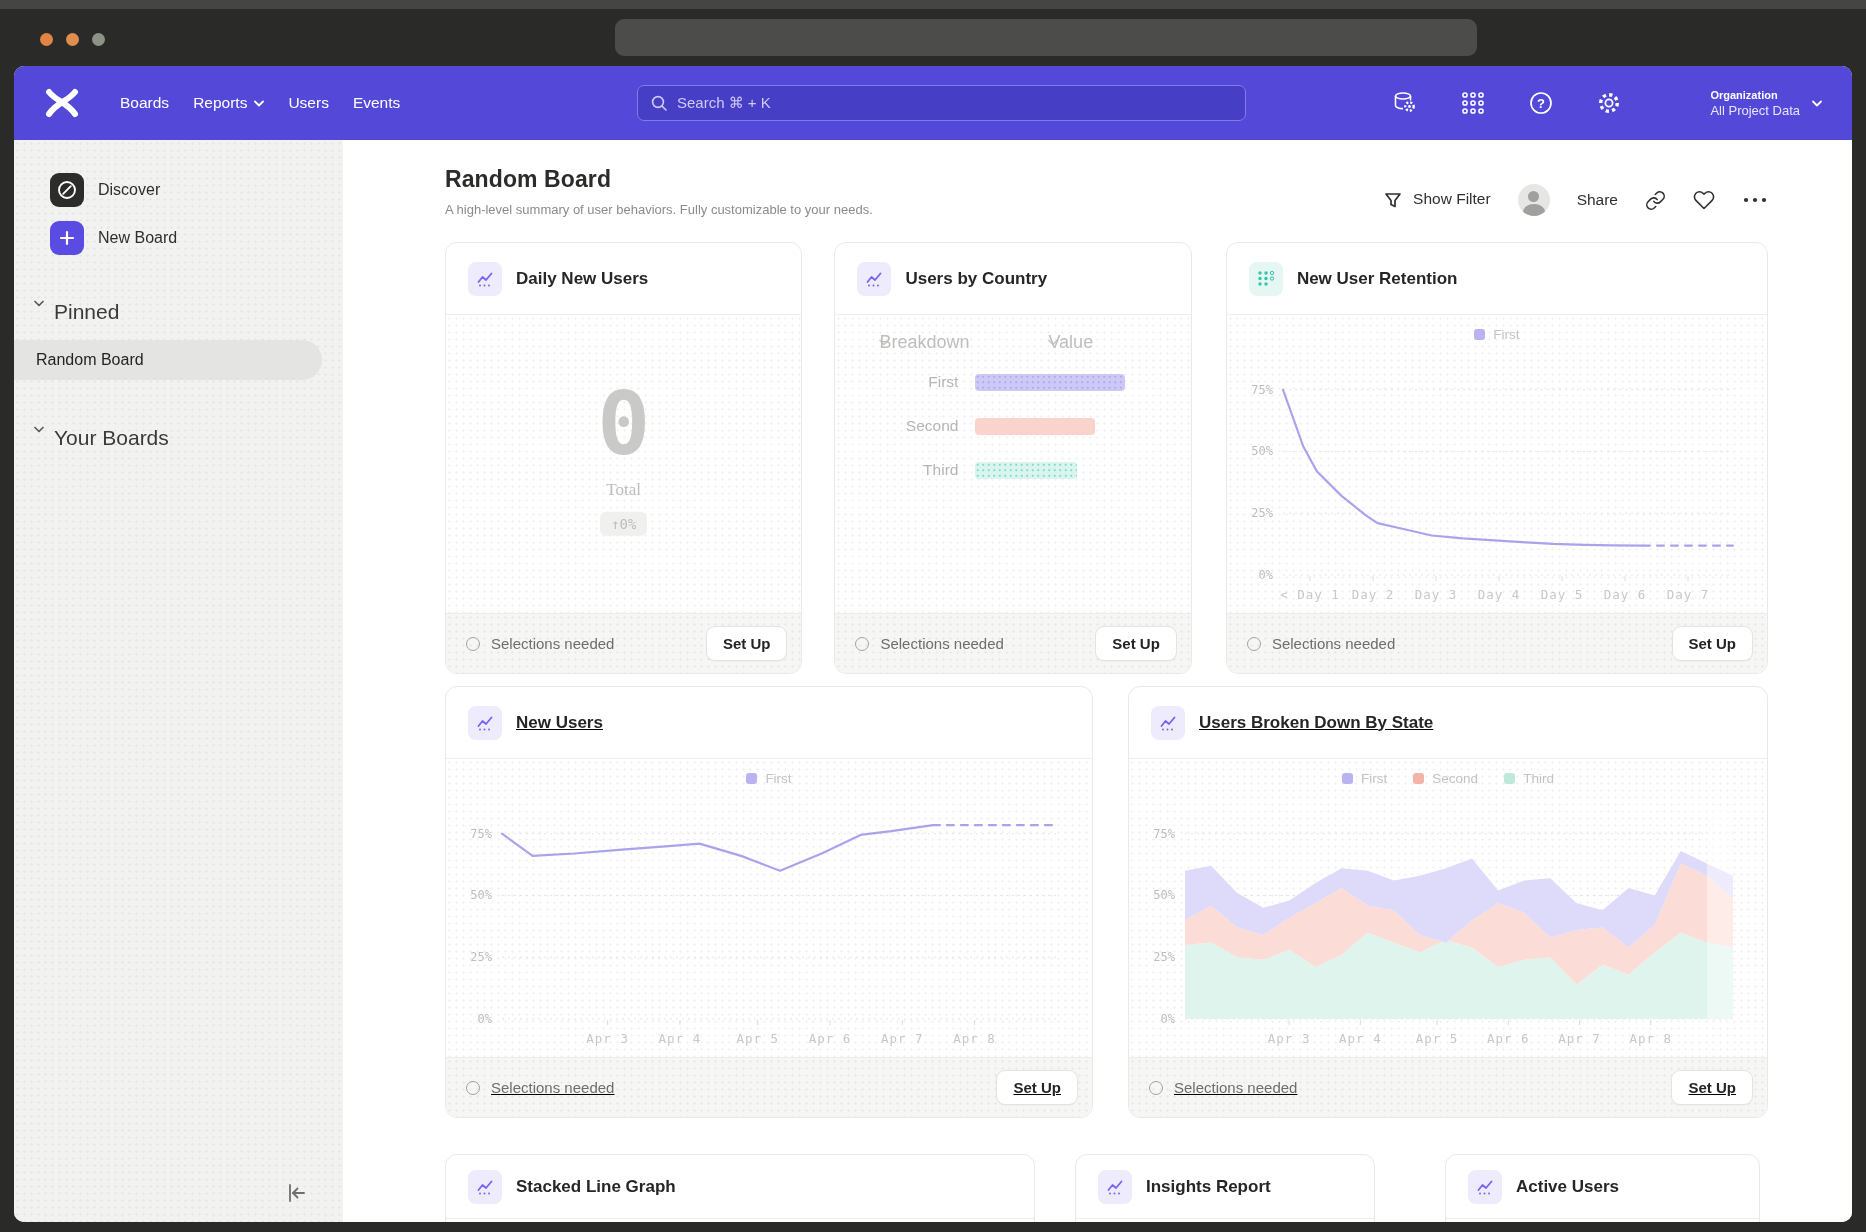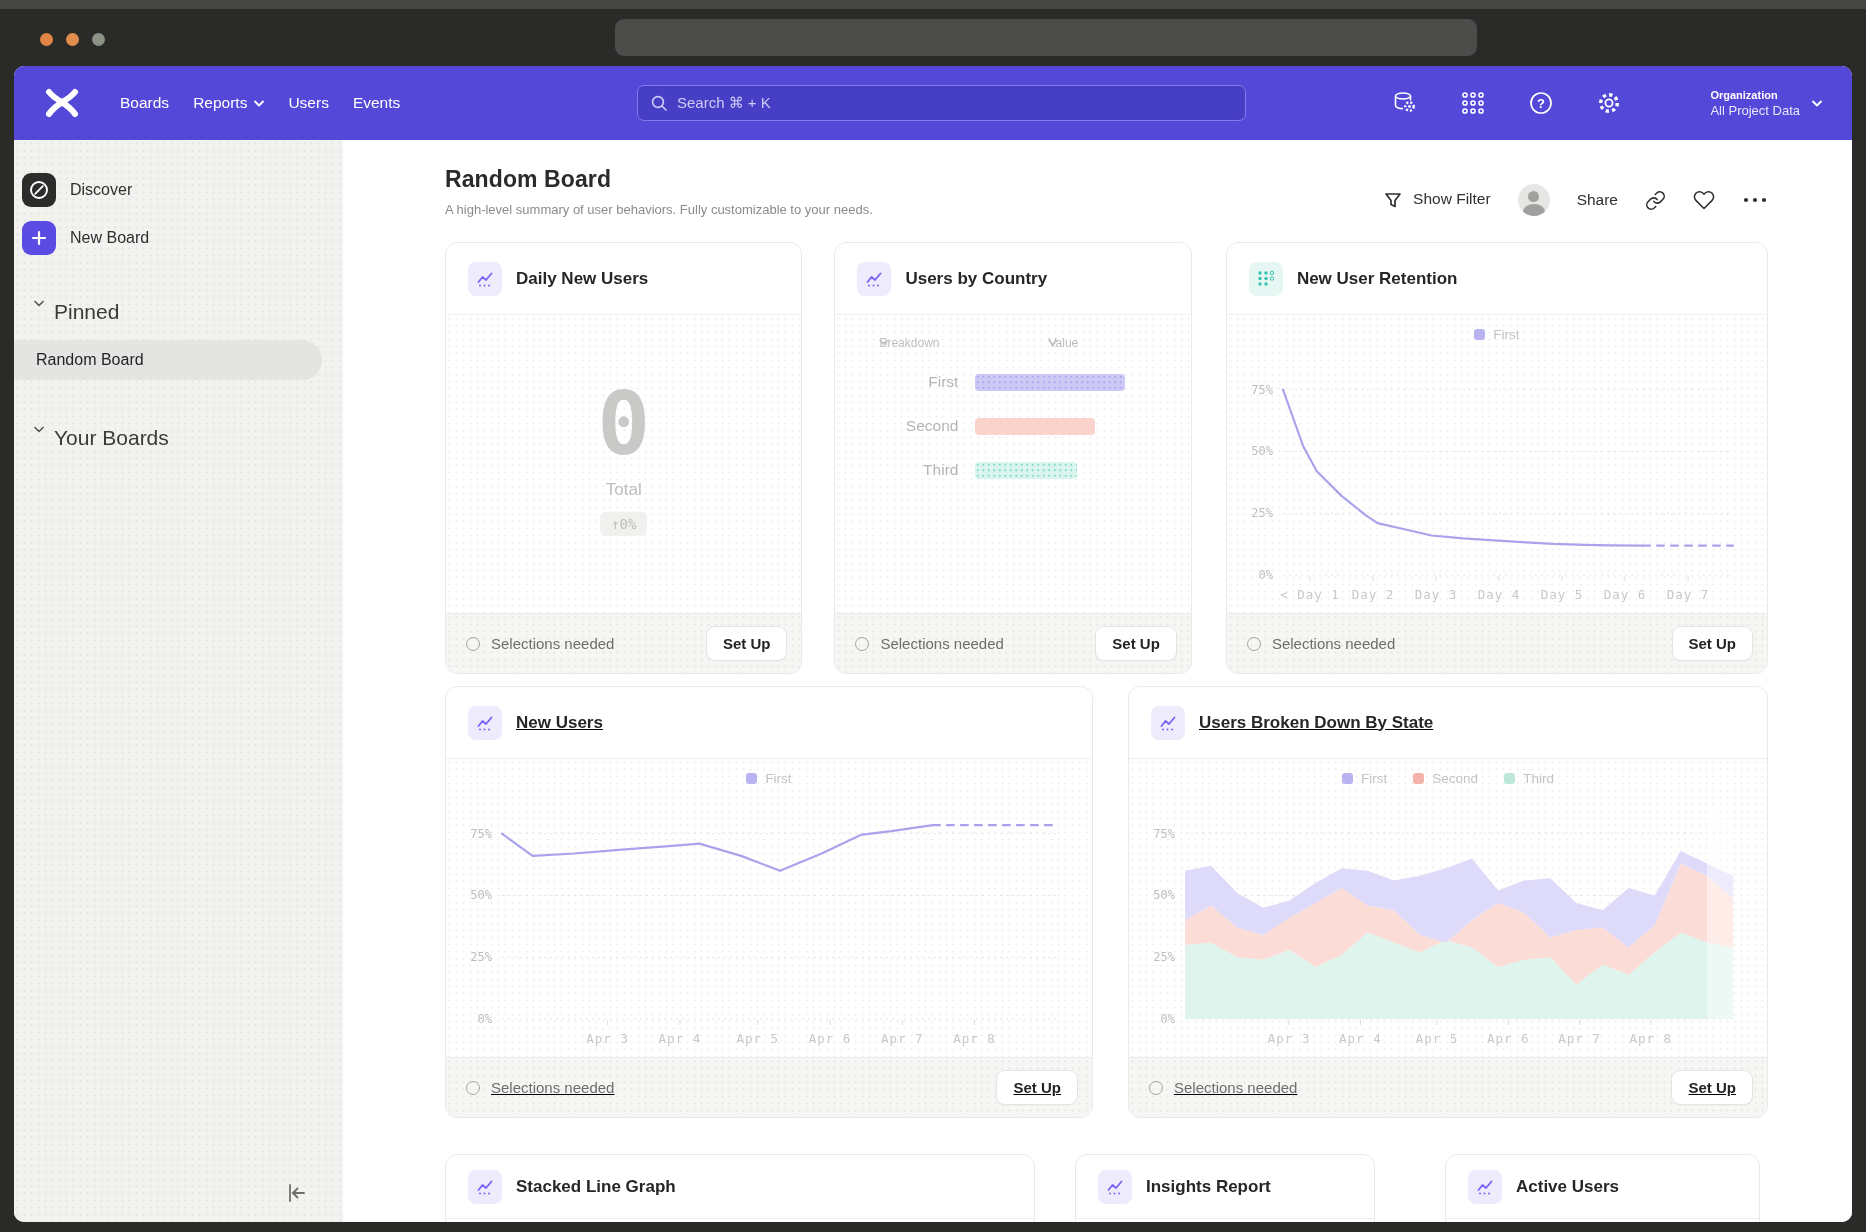--- a/index.html
+++ b/index.html
@@ -27,21 +27,21 @@
   .navicons { position:absolute; right:230px; top:0; height:74px; display:flex; align-items:center; gap:42px; }
   .navico { width:26px; height:26px; }
   .orgblock { position:absolute; right:30px; top:0; height:74px; display:flex; align-items:center; gap:12px; color:#fff; }
   .orgname { font-size:11px; font-weight:700; }
   .orgproj { font-size:13px; color:#e8e6fb; margin-top:2px; }
 
   
   .shell { display:flex; height:1082px; }
   .dots-tex { background-image:radial-gradient(circle, rgba(40,40,40,0.055) 1px, transparent 1.25px); background-size:7px 7px; }
   .sidebar { width:329px; flex:0 0 329px; background-color:#f2f2f0; position:relative; padding-top:26px; }
-  .siderow { display:flex; align-items:center; gap:14px; padding:0 8px; height:48px; color:#2f2f2e; font-size:16px; font-weight:500; }
+  .siderow { display:flex; align-items:center; gap:14px; padding:0 36px; height:48px; color:#2f2f2e; font-size:16px; font-weight:500; }
   .sq-ico { width:34px; height:34px; border-radius:9px; display:flex; align-items:center; justify-content:center; flex:0 0 auto; }
   .sechead { display:flex; align-items:flex-start; gap:10px; padding:0 20px; height:34px; margin-top:38px; color:#3a3a38; font-size:21px; font-weight:500; }
   .sidepill { margin-top:6px; height:40px; width:308px; background:#e4e4e2; border-radius:0 20px 20px 0; display:flex; align-items:center; padding-left:22px; color:#242424; font-size:16px; }
   .collapse-btn { position:absolute; right:34px; bottom:16px; width:26px; height:26px; }
 
   .main { flex:1; background:#ffffff; position:relative; overflow:hidden; padding:0 84px 0 102px; }
   .pghead { padding-top:26px; height:102px; position:relative; }
   .pgtitle { font-size:23px; font-weight:700; color:#2b2b2a; letter-spacing:0.1px; }
   .pgsub { margin-top:9px; font-size:13px; color:#8b8b89; }
   .controls { position:absolute; top:44px; right:0; display:flex; align-items:center; gap:27px; color:#2f2f2e; font-size:15.5px; font-weight:500; }
@@ -56,24 +56,24 @@
   .cicon { width:34px; height:34px; border-radius:8px; background:#edebfc; display:flex; align-items:center; justify-content:center; flex:0 0 auto; }
   .cicon.mint { background:#e6f6f2; }
   .card-ttl { font-size:17px; font-weight:700; color:#262626; }
   .card-body { flex:1; position:relative; }
   .card-f { flex:0 0 60px; background-color:#f6f6f4; border-top:1px solid #ececea; display:flex; align-items:center; justify-content:space-between; padding:0 14px 0 20px; }
   .status { display:flex; align-items:center; gap:11px; color:#6d6d6b; font-size:15px; }
   .status-circ { width:14px; height:14px; border-radius:50%; border:1.6px solid #a3a3a1; }
   .btn { background:#fff; border:1px solid #e3e3e1; border-radius:9px; padding:8px 16px; font-size:15px; font-weight:700; color:#242424; font-family:"Liberation Sans",sans-serif; box-shadow:0 1px 1px rgba(0,0,0,0.03); }
   .bignum-wrap { position:absolute; left:0; right:0; top:50%; transform:translateY(-54%); text-align:center; }
   .bignum { font-family:"DejaVu Sans Mono", monospace; font-size:88px; font-weight:700; color:#c9c9c7; line-height:1; }
-  .bignum-lbl { margin-top:12px; font-size:17px; color:#bdbdbb; }
+  .bignum-lbl { margin-top:12px; font-size:17px; color:#bdbdbb;font-family:Liberation Serif, serif; }
   .bignum-delta { display:inline-block; margin-top:12px; padding:4px 11px; border-radius:6px; background:#f0f0ee; color:#bdbdbb; font-size:14px; font-family:"DejaVu Sans Mono", monospace; }
 
-  .bars-head { position:relative; height:20px; margin-top:24px; color:#bebebc; font-size:12px; }
+  .bars-head { position:relative; height:20px; margin-top:24px; color:#bebebc; font-size:18px; }
   .bars-head span { position:absolute; display:flex; align-items:center; gap:7px; }
   .bh-1 { left:44px; } .bh-2 { left:213px; }
   .bar-row { display:flex; align-items:center; height:42px; margin-top:2px; }
   .bar-row:first-of-type { margin-top:22px; }
   .bar-lbl { flex:0 0 140px; text-align:right; padding-right:17px; color:#b5b5b3; font-size:15.5px; }
   .bar-track { width:150px; }
   .bar { height:17px; border-radius:4px; }
 
   .legend { position:absolute; top:12px; left:0; right:0; display:flex; justify-content:center; gap:26px; align-items:center; }
   .lg-item { display:flex; align-items:center; gap:8px; color:#c3c3c1; font-size:13.5px; }

